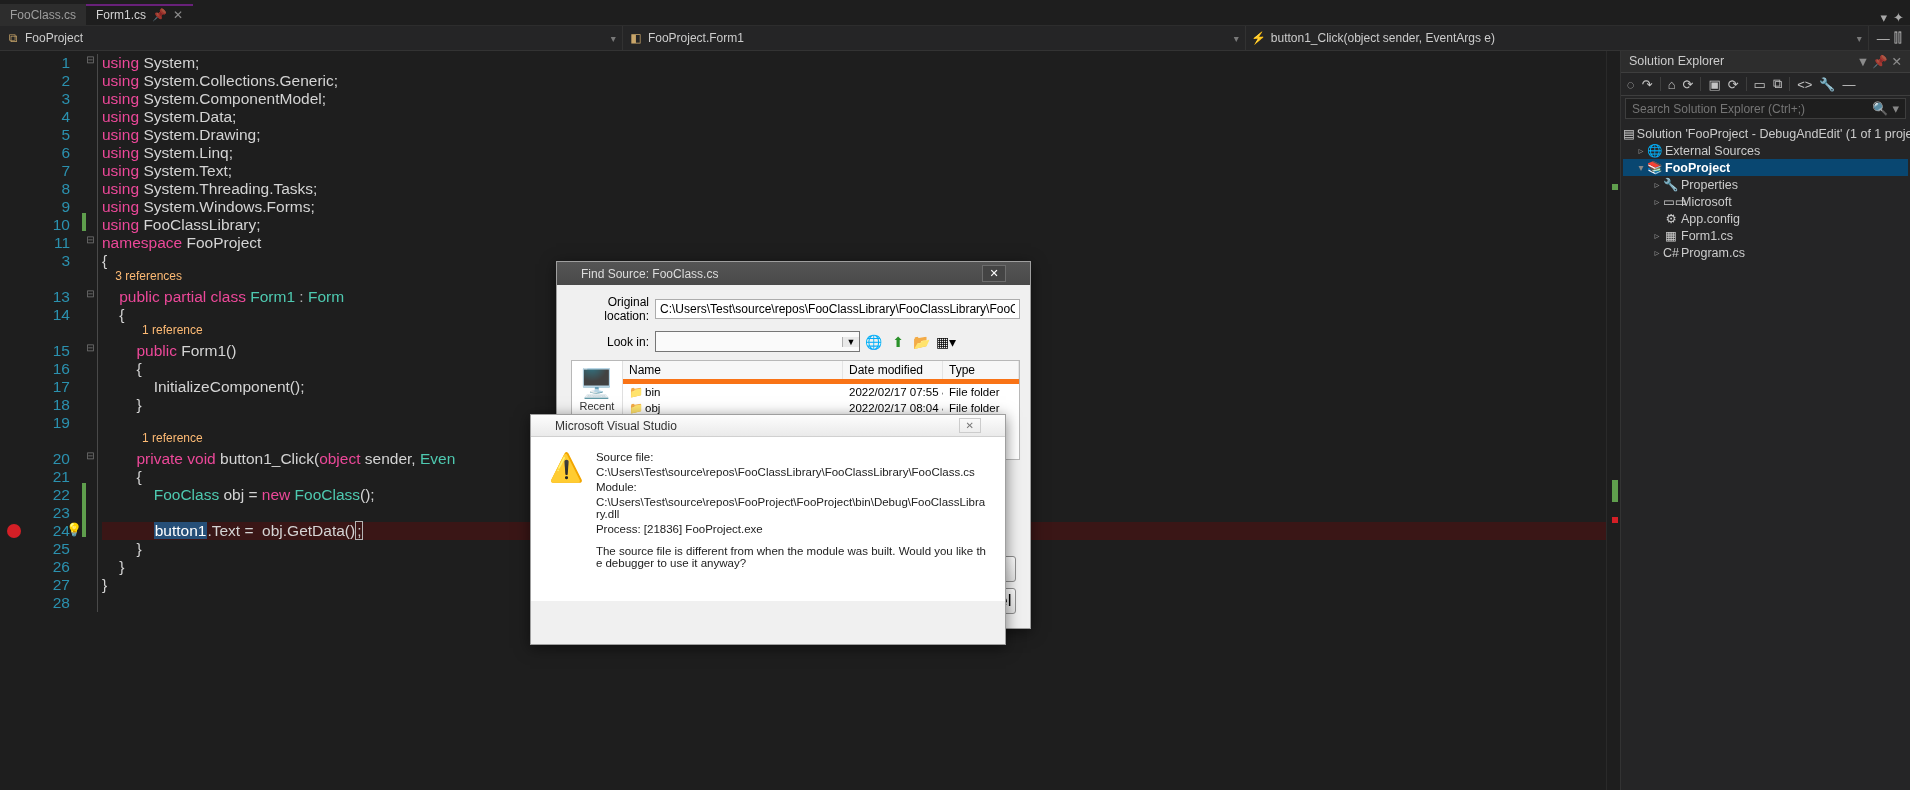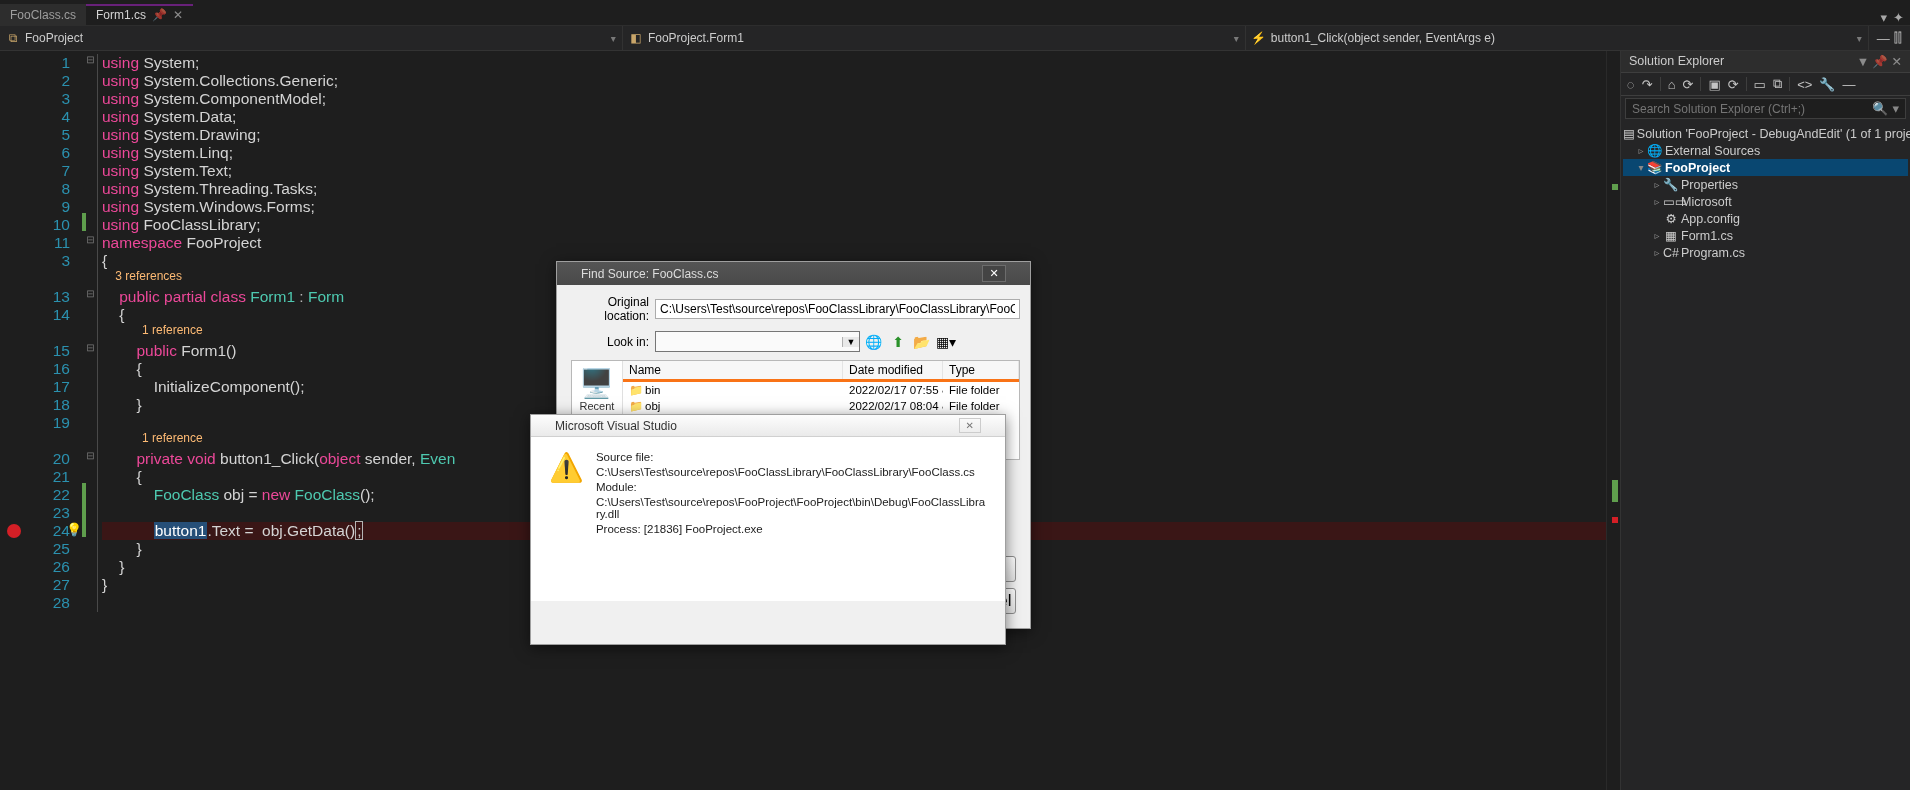--- a/index.html
+++ b/index.html
@@ -74,21 +74,21 @@
 .frow .val { flex:1; }
 .frow input[type="text"] { width:100%; padding:2px 4px; border:1px solid #acacac; background:#fff; font-size:12px; }
 .combo { display:flex; align-items:center; border:1px solid #767676; background:#fafafa; height:21px; width:205px; }
 .combo .cv { flex:1; padding:0 4px; }
 .combo .cvb { width:17px; text-align:center; border-left:1px solid #b0b0b0; background:#e9e9e9; font-size:9px; cursor:pointer; }
 .toolbtn { width:20px; height:20px; margin-left:4px; display:inline-flex; align-items:center; justify-content:center; font-size:14px; cursor:pointer; }
 .file-pane { display:flex; border:1px solid #b8b8b8; height:100px; margin-left:0; background:#fff; }
 .places { width:92px; border-right:1px solid #e0e0e0; text-align:center; padding-top:6px; font-size:11px; color:#333; }
 .places .picon { font-size:28px; color:#8ea8c4; }
 .flist { flex:1; display:flex; flex-direction:column; }
-.fhdr { display:flex; background:#f7f7f7; border-bottom:3px solid #f97316; font-size:12px; }
+.fhdr { display:flex; background:#f7f7f7; border-bottom:5px solid #f97316; font-size:12px; }
 .fhdr div { padding:2px 6px; border-right:1px solid #e4e4e4; }
 .fitems { flex:1; overflow:auto; }
 .fitem { display:flex; font-size:11.5px; padding:0 0; height:16px; align-items:center; }
 .fitem > div { padding:0 6px; white-space:nowrap; overflow:hidden; }
 .fc-name { width:220px; } .fc-date { width:100px; } .fc-type { width:76px; }
 .fitem .fic { width:14px; display:inline-block; text-align:center; margin-right:2px; }
 .dlg-buttons-right { position:absolute; right:14px; bottom:14px; display:flex; flex-direction:column; gap:6px; }
 .dlg-buttons-right button, .dlg-buttons-bot button { width:62px; padding:2px 0; font-size:17px; background:linear-gradient(#fff,#e3e3e3); border:1px solid #8e8e8e; border-radius:3px; cursor:pointer; }
 
 
@@ -373,15 +373,16 @@
     <span class="closebox">✕</span>
   </div>
   <div class="msgbody">
     <div class="msgicon">⚠️</div>
     <div class="msgtxt">
       <p>Source file:</p>
       <p>C:\Users\Test\source\repos\FooClassLibrary\FooClassLibrary\FooClass.cs</p>
       <p>Module:</p>
       <p>C:\Users\Test\source\repos\FooProject\FooProject\bin\Debug\FooClassLibrary.dll</p>
       <p>Process: [21836] FooProject.exe</p>
+      <p class="sep">The source file is different from when the module was built. Would you like the debugger to use it anyway?</p>
     </div>
   </div>
 </div>
 
 </body></html>

